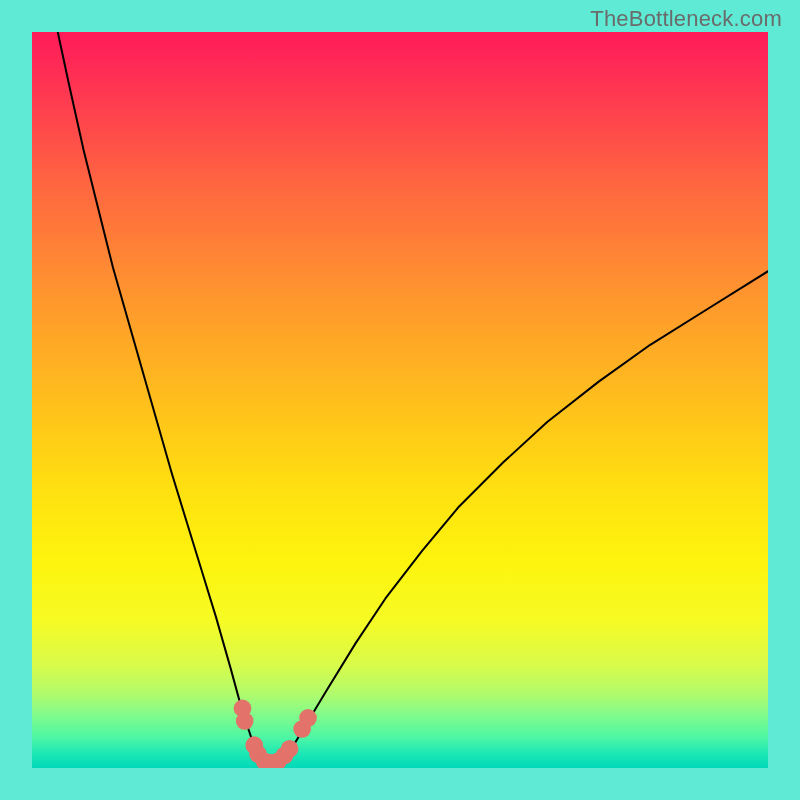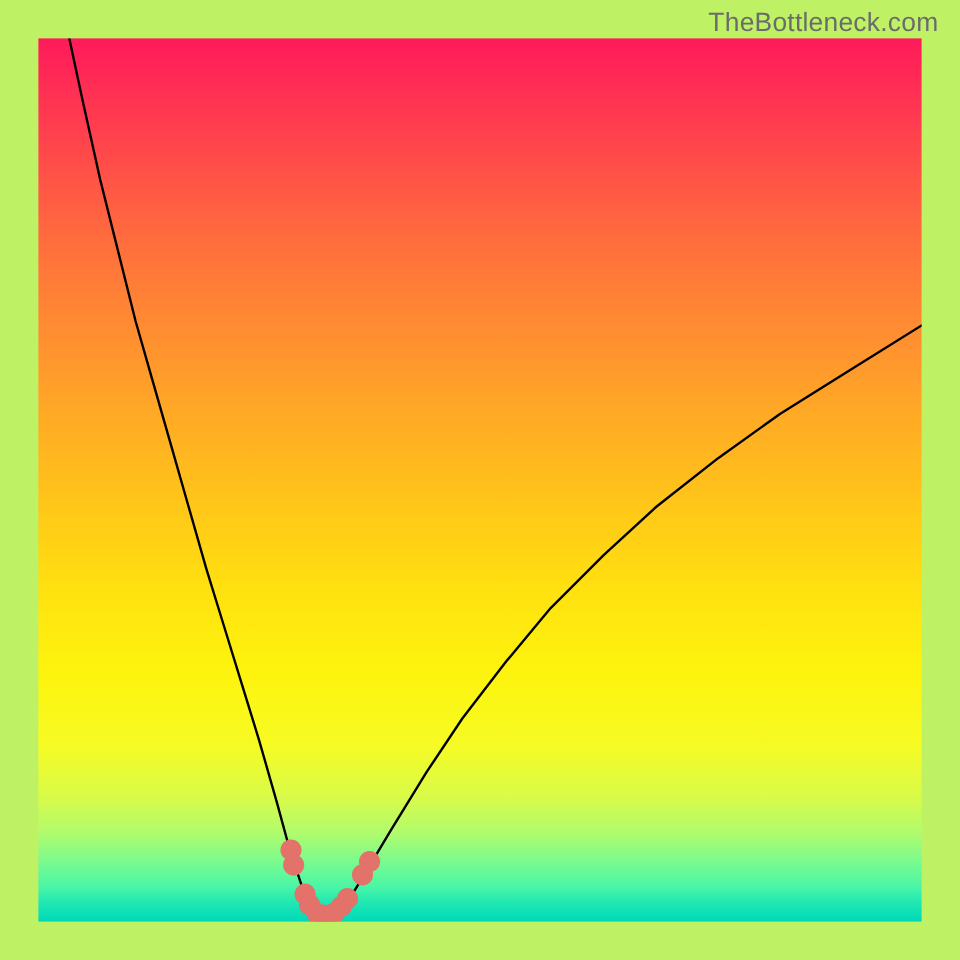--- a/index.html
+++ b/index.html
@@ -8,21 +8,21 @@
     width: 800px;
     height: 800px;
     overflow: hidden;
     background: #000;
     font-family: Arial, Helvetica, sans-serif;
   }
   .frame {
     position: absolute;
     top: 0; left: 0;
     width: 800px; height: 800px;
-    background: #bef264;
+    background: #5eead4;
   }
   .plot {
     position: absolute;
     top: 32px;
     left: 32px;
     width: 736px;
     height: 736px;
     background: linear-gradient(to bottom,
       #ff1a5a 0%,
       #ff3e4f 10%,

